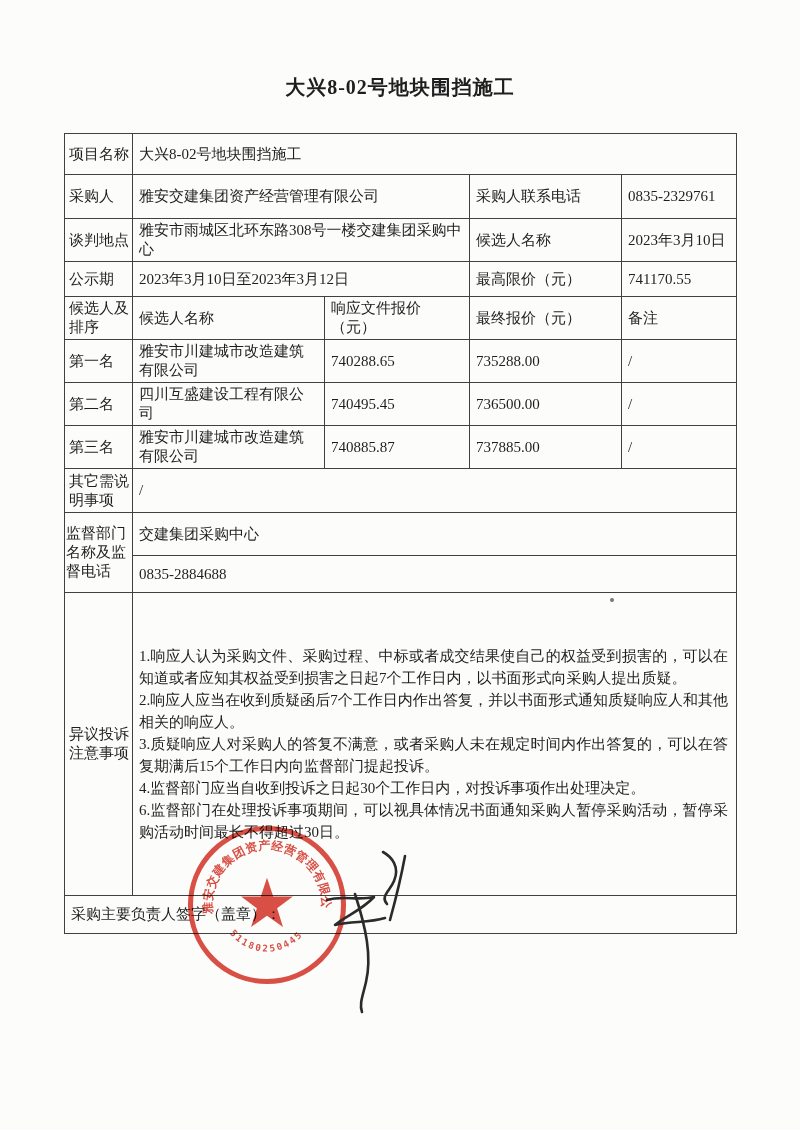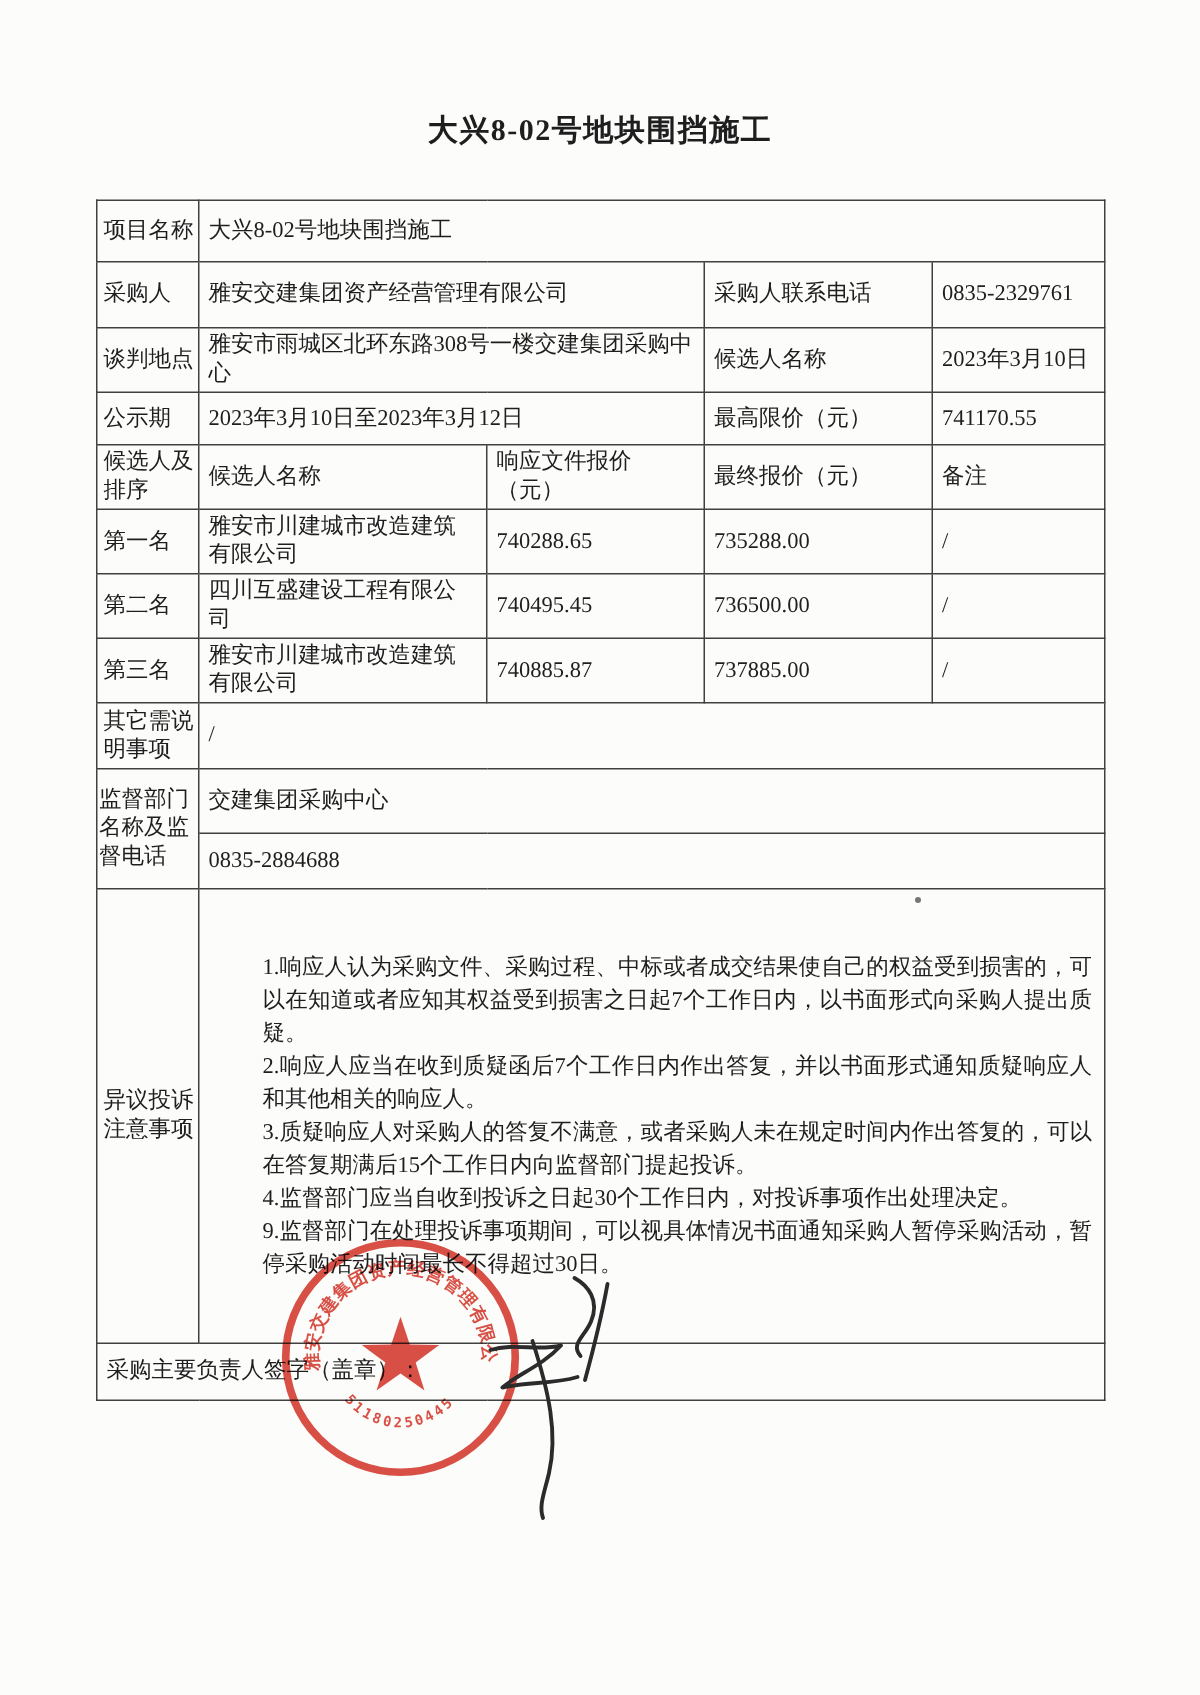--- a/index.html
+++ b/index.html
@@ -17,21 +17,21 @@
     border-collapse:collapse;table-layout:fixed;
   }
   td{
     border:1.5px solid #404040;font-size:15px;vertical-align:middle;
     padding:2px 6px;line-height:19px;word-break:break-all;font-family:Liberation Serif, serif;
   }
   td.lbl{padding:2px 1px 2px 4px;}
   td.lbl-c{padding:2px 1px;text-align:left;}
   td.ctr{text-align:left;}
   td.notice-cell{padding:6px 8px 6px 6px;}
-  .notice-line{line-height:22px;text-align:justify;margin-left:36px;}
+  .notice-line{line-height:22px;text-align:justify;}
   .seal-svg{position:absolute;left:182px;top:820px;width:170px;height:170px;
     opacity:.88;mix-blend-mode:multiply;}
   .sig-svg{position:absolute;left:295px;top:838px;width:130px;height:180px;}
   .speck{position:absolute;left:610px;top:598px;width:4px;height:4px;
     background:#4a4a4a;border-radius:50%;opacity:.75;}
 </style>
 </head>
 <body>
 
 <div class="doc-title">
@@ -108,21 +108,21 @@
   <tr style="height:37px">
     <td colspan="4" class="ctr">0835-2884688</td>
   </tr>
   <tr style="height:303px">
     <td class="lbl">异议投诉注意事项</td>
     <td colspan="4" class="notice-cell">
       <div class="notice-line">1.响应人认为采购文件、采购过程、中标或者成交结果使自己的权益受到损害的，可以在知道或者应知其权益受到损害之日起7个工作日内，以书面形式向采购人提出质疑。</div>
       <div class="notice-line">2.响应人应当在收到质疑函后7个工作日内作出答复，并以书面形式通知质疑响应人和其他相关的响应人。</div>
       <div class="notice-line">3.质疑响应人对采购人的答复不满意，或者采购人未在规定时间内作出答复的，可以在答复期满后15个工作日内向监督部门提起投诉。</div>
       <div class="notice-line">4.监督部门应当自收到投诉之日起30个工作日内，对投诉事项作出处理决定。</div>
-      <div class="notice-line">9.监督部门在处理投诉事项期间，可以视具体情况书面通知采购人暂停采购活动，暂停采购活动时间最长不得超过30日。</div>
+      <div class="notice-line">6.监督部门在处理投诉事项期间，可以视具体情况书面通知采购人暂停采购活动，暂停采购活动时间最长不得超过30日。</div>
     </td>
   </tr>
   <tr style="height:38px">
     <td colspan="5">采购主要负责人签字（盖章）：</td>
   </tr>
 </tbody>
   </table>
 
 <svg class="seal-svg" viewBox="0 0 200 200">
   <circle cx="100" cy="100" r="90" fill="none" stroke="#d6392c" stroke-width="6"></circle>

